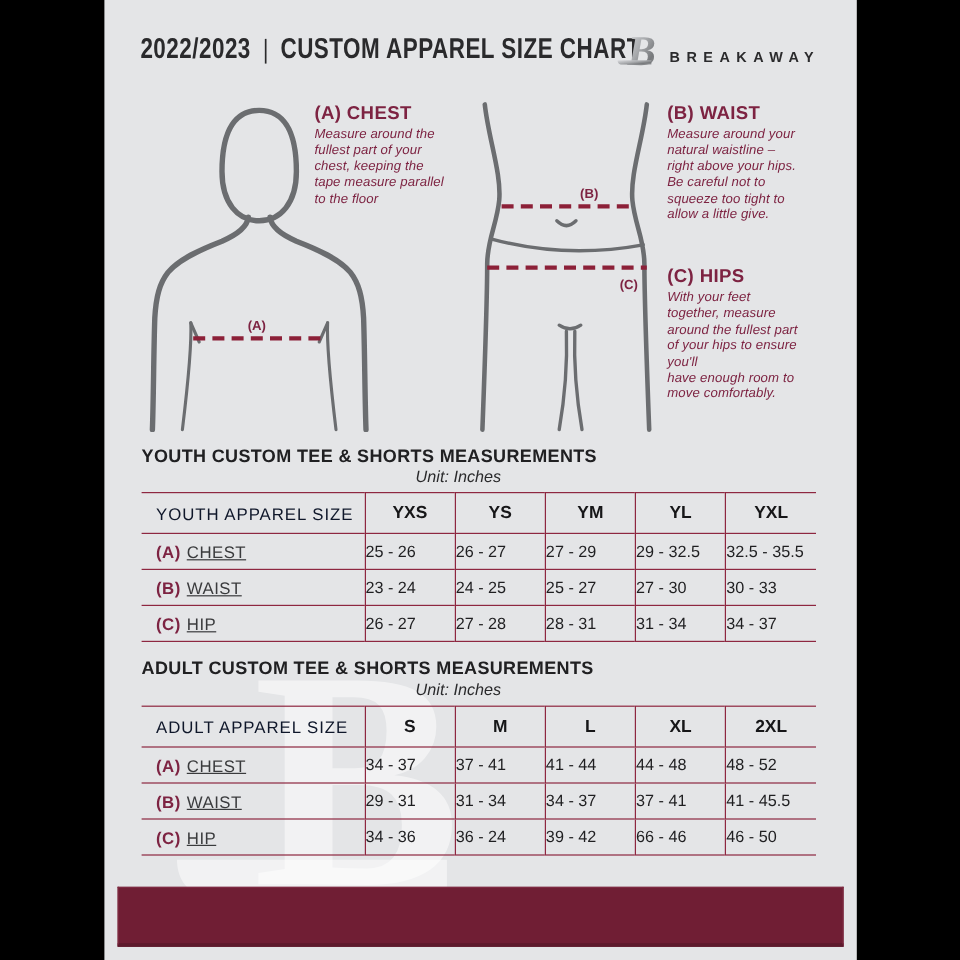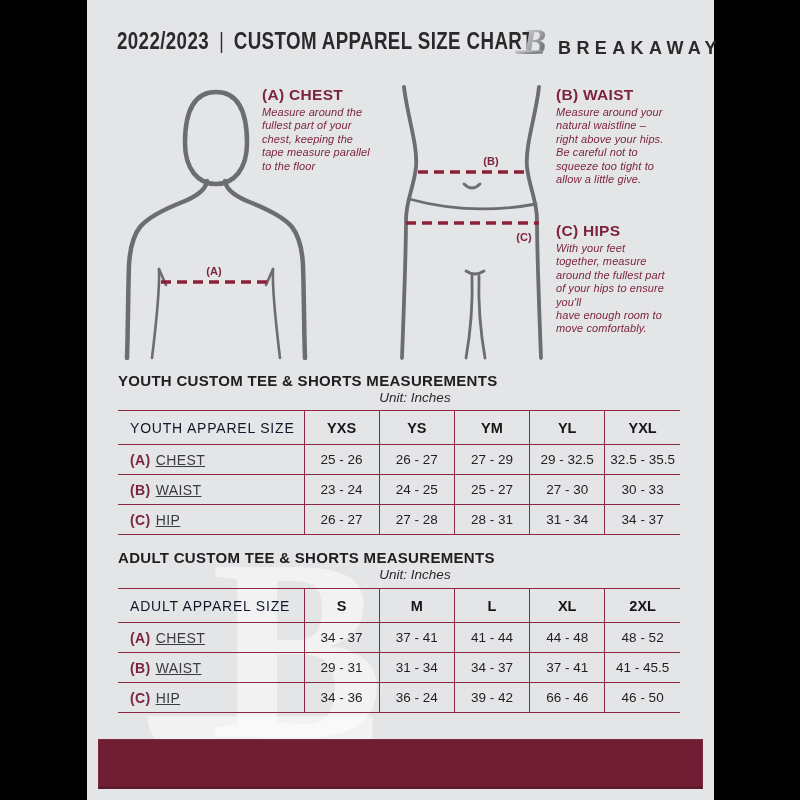--- a/index.html
+++ b/index.html
@@ -6,48 +6,48 @@
   .stage{position:relative;width:800px;height:800px;background:#000;overflow:hidden;
          font-family:"Liberation Sans",sans-serif;}
   .content{position:absolute;left:87px;top:0;width:627px;height:800px;background:#e4e5e7;}
 
   
   .hdr-title{position:absolute;left:30px;top:27px;display:flex;align-items:center;gap:11px;
              transform:scaleX(.78);transform-origin:left center;white-space:nowrap;z-index:3;}
   .hdr-title .yr,.hdr-title .ttl{font-size:24px;font-weight:800;color:#2a2a2c;letter-spacing:.5px;}
   .hdr-title .sep{font-size:22px;font-weight:400;color:#2a2a2c;padding:0 2px;}
   .brand{position:absolute;left:424px;top:20px;display:flex;align-items:center;gap:7px;z-index:3;}
-  .brand-name{font-size:18px;font-weight:800;color:#2b2b2d;letter-spacing:5.4px;margin-top:12px;}
+  .brand-name{font-size:12px;font-weight:800;color:#2b2b2d;letter-spacing:5.4px;margin-top:12px;}
 
   
   .fig{position:absolute;z-index:1;}
   .guide-block{position:absolute;z-index:1;}
   .guide-h{font-size:15.5px;font-weight:800;color:#7d2342;letter-spacing:.3px;}
   .guide-p{margin-top:2px;font-size:11px;line-height:13.4px;font-style:italic;color:#7d2342;
            white-space:pre-line;letter-spacing:.1px;}
 
   
   .sec-title{position:absolute;left:31px;width:562px;text-align:left;font-size:15px;
              font-weight:700;color:#202022;letter-spacing:.3px;z-index:1;}
-  .sec-unit{position:absolute;left:47px;width:562px;text-align:center;font-size:13.5px;
+  .sec-unit{position:absolute;left:14px;width:562px;text-align:center;font-size:13.5px;
             font-style:italic;color:#2a2a2c;z-index:1;}
   table.size-table{position:absolute;left:31px;width:562px;border-collapse:collapse;
                    table-layout:fixed;z-index:1;border-top:1.5px solid #8e2740;}
   table.size-table tr{border-bottom:1.5px solid #8e2740;}
   table.size-table td{padding:0;vertical-align:middle;}
   table.size-table td + td{border-left:1.5px solid #8e2740;}
   col.c0{width:186px;} col.c{width:75.2px;}
   .head-row td{height:33px;}
   .data-row td{height:29px;}
   .label-head{font-size:14px;color:#0f172a;letter-spacing:.8px;padding-left:12px !important;margin-top:28px;}
   .size-head{font-size:14.5px;font-weight:700;color:#161618;text-align:center;}
   .row-label{padding-left:12px !important;font-size:14px;letter-spacing:.4px;}
   .row-label .prefix{color:#7d2342;font-weight:800;margin-right:5px;}
   .row-label .rname{color:#3a3b3d;text-decoration:underline;}
-  td.val{font-size:13.5px;color:#1f1f21;text-align:center;}
+  td.val{font-size:13.5px;color:#1f1f21;text-align:left;}
 
   
   .watermark{position:absolute;left:40px;top:505px;z-index:0;}
   .footer-bar{position:absolute;left:11px;top:739px;width:605px;height:50px;background:#701e34;
               border:1px solid #7e2a42;border-bottom:3px solid #5d1a2c;box-sizing:border-box;z-index:2;}
 </style>
 </head>
 <body>
 
 <div class="stage">

